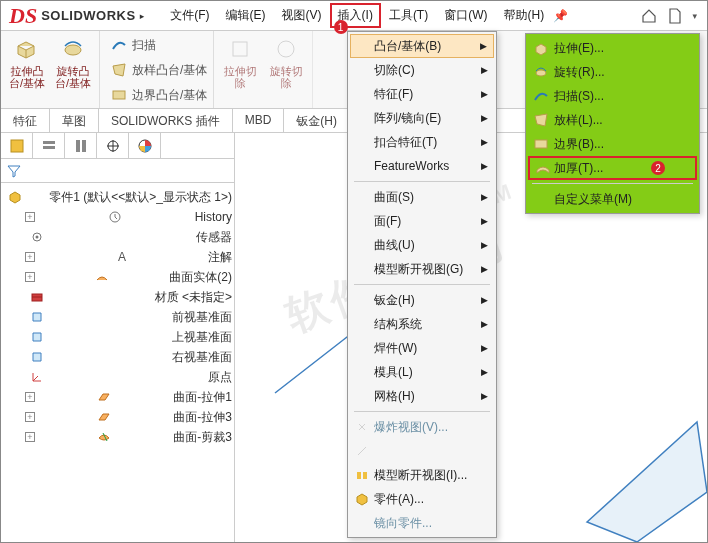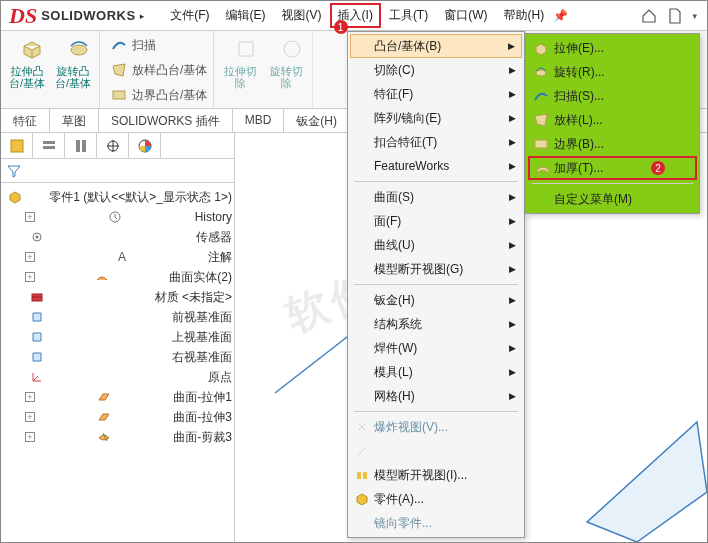--- a/index.html
+++ b/index.html
@@ -13,21 +13,21 @@
 .menu-item { padding: 4px 8px; cursor: pointer; color: #222; }
 .menu-item.highlighted { border: 2px solid #d9232e; padding: 2px 6px; position: relative; }
 .badge-1 { position: absolute; left: 2px; bottom: -8px; width: 14px; height: 14px; background: #d9232e; border-radius: 50%; color: #fff; font-size: 10px; display: flex; align-items: center; justify-content: center; z-index: 50; }
 .top-right { margin-left: auto; display: flex; align-items: center; gap: 8px; padding-right: 10px; }
 .top-icon { width: 18px; height: 18px; display: flex; align-items: center; justify-content: center; color: #555; }
 .pin-icon { color: #0a7fb5; }
 
 .ribbon { height: 78px; border-bottom: 1px solid #ccc; display: flex; background: #f8f8f8; }
 .ribbon-group { display: flex; flex-direction: column; padding: 4px 6px; border-right: 1px solid #ddd; }
 .ribbon-big { display: flex; gap: 6px; }
-.ribbon-big-item { display: flex; flex-direction: column; align-items: flex-end; width: 40px; color: #0f766e; }
+.ribbon-big-item { display: flex; flex-direction: column; align-items: center; width: 40px; color: #7f1d1d; }
 .ribbon-big-item .icn { width: 28px; height: 28px; display: flex; align-items: center; justify-content: center; }
 .ribbon-big-item .lbl { font-size: 11px; text-align: center; line-height: 1.1; margin-top: 2px; }
 .ribbon-small { display: flex; flex-direction: column; gap: 5px; padding-left: 4px; }
 .ribbon-small-item { display: flex; align-items: center; gap: 4px; color: #555; height: 20px; }
 .ribbon-small-item .icn { width: 18px; height: 18px; display: flex; align-items: center; justify-content: center; }
 .disabled { color: #bbb; opacity: 0.6; }
 
 .tab-strip { height: 24px; display: flex; border-bottom: 1px solid #ccc; background: #fff; }
 .tab { padding: 4px 12px; border-right: 1px solid #ccc; color: #444; cursor: pointer; }
 .tab.active { background: #fff; }
@@ -42,21 +42,21 @@
 .tree { flex: 1; overflow: auto; padding: 4px 2px; }
 .tree-row { display: flex; align-items: center; height: 20px; gap: 4px; padding-left: 4px; color: #333; justify-content: space-between; }
 .tree-row.lvl1 { padding-left: 22px; }
 .tree-row.lvl2 { padding-left: 26px; }
 .tree-icon { width: 16px; height: 16px; display: flex; align-items: center; justify-content: center; flex-shrink: 0; }
 .tree-exp { width: 10px; height: 10px; border: 1px solid #888; color: #888; font-size: 9px; display: flex; align-items: center; justify-content: center; flex-shrink: 0; line-height: 1; }
 
 .canvas { flex: 1; position: relative; background: #fff; }
 .sketch-path { position: absolute; }
 
-.dropdown { position: absolute; top: 30px; left: 346px; width: 178px; background: #f5f5f5; border: 1px solid #999; box-shadow: 2px 2px 6px rgba(0,0,0,0.2); z-index: 100; padding: 2px; }
+.dropdown { position: absolute; top: 30px; left: 346px; width: 150px; background: #f5f5f5; border: 1px solid #999; box-shadow: 2px 2px 6px rgba(0,0,0,0.2); z-index: 100; padding: 2px; }
 .dd-item { height: 24px; display: flex; align-items: center; padding: 0 8px 0 24px; color: #222; cursor: pointer; position: relative; }
 .dd-item.hov { background: #fde7c3; border: 1px solid #e5b160; padding: 0 7px 0 23px; }
 .dd-item.disabled { color: #0c4a6e; }
 .dd-item .arrow { position: absolute; right: 6px; font-size: 9px; }
 .dd-item .dd-icon { position: absolute; left: 4px; width: 16px; height: 16px; display: flex; align-items: center; justify-content: center; }
 .dd-sep { height: 1px; background: #ccc; margin: 3px 4px; }
 
 .submenu { position: absolute; top: 32px; left: 524px; width: 175px; background: #84cc16; border: 1px solid #999; box-shadow: 2px 2px 6px rgba(0,0,0,0.2); z-index: 110; padding: 2px; }
 .sm-item { height: 24px; display: flex; align-items: center; padding: 0 8px 0 26px; color: #222; cursor: pointer; position: relative; }
 .sm-item .sm-icon { position: absolute; left: 4px; width: 18px; height: 18px; display: flex; align-items: center; justify-content: center; }

